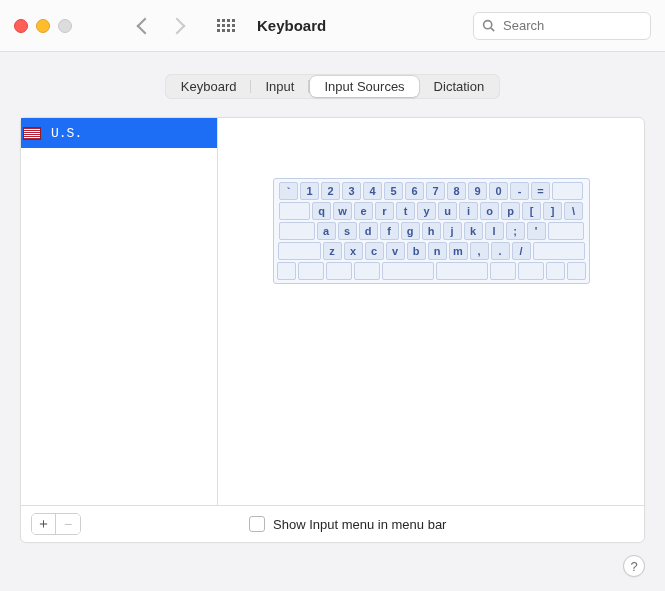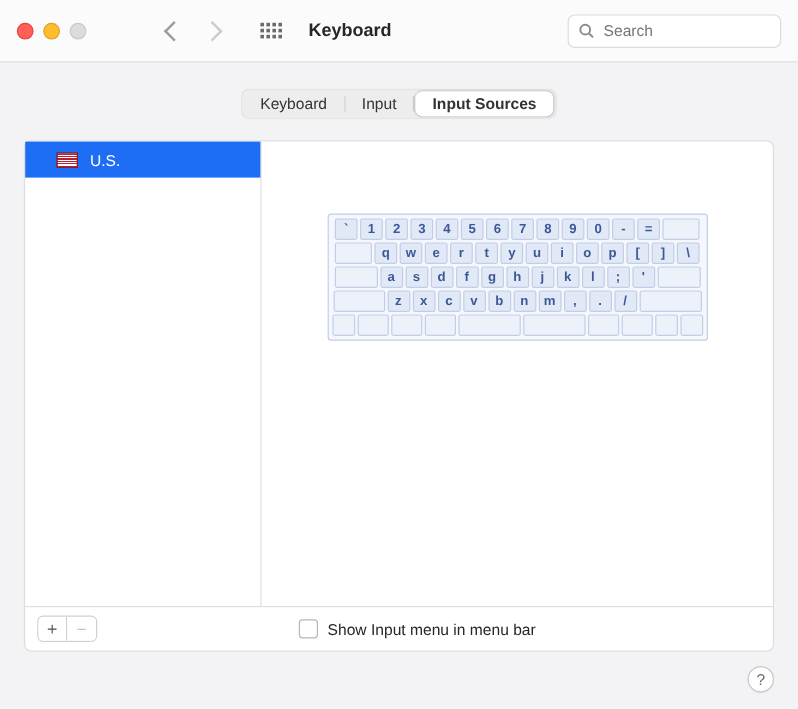--- a/index.html
+++ b/index.html
@@ -31,27 +31,27 @@
   .title{font-weight:600;font-size:15px;margin-left:10px;}
   .spacer{flex:1;}
   .search{display:flex;align-items:center;background:#fff;border:1px solid #dcdcdc;border-radius:6px;height:26px;width:160px;padding:0 8px;gap:6px;}
   .search svg{flex:none;}
   .search input{border:none;outline:none;font-size:13px;color:#0f766e;background:transparent;width:100%;}
 
   .content{padding:22px 0 0 0;}
   .segwrap{display:flex;justify-content:center;}
   .seg{display:flex;background:var(--seg-bg);border-radius:7px;padding:2px;gap:0;box-shadow:inset 0 0 0 0.5px #d9d9d9;}
   .seg-item{font-size:13px;padding:3px 14px;border-radius:6px;cursor:default;color:#333;}
-  .seg-item.sel{background:var(--seg-sel);box-shadow:0 0.5px 2px rgba(0,0,0,0.15),0 0 0 0.5px #cfcfcf;font-weight:bold;}
+  .seg-item.sel{background:var(--seg-sel);box-shadow:0 0.5px 2px rgba(0,0,0,0.15),0 0 0 0.5px #cfcfcf;}
   .seg-div{width:1px;background:#d1d1d1;margin:4px 0;}
 
   .panel{background:#fff;border:1px solid var(--border);border-radius:6px;margin:18px 20px 10px 20px;height:424px;display:flex;flex-direction:column;box-shadow:0 0 0 0.5px rgba(0,0,0,0.02);}
   .split{display:flex;flex:1;min-height:0;}
   .sidebar{width:196px;border-right:1px solid var(--border);display:flex;flex-direction:column;}
-  .srcitem{display:flex;align-items:center;gap:10px;padding:4px 26px;font-size:13px;height:22px;}
+  .srcitem{display:flex;align-items:center;gap:10px;padding:4px 2px;font-size:13px;height:22px;font-family:Liberation Mono, monospace;}
   .srcitem.sel{background:var(--sel);color:#fff;}
   .flag{width:16px;height:11px;position:relative;background:#b22234;border:0.5px solid rgba(0,0,0,0.2);overflow:hidden;}
   .flag::before{content:"";position:absolute;left:0;top:0;width:7px;height:6px;background:#3c3b6e;}
   .flag::after{content:"";position:absolute;left:0;top:0;right:0;bottom:0;background:repeating-linear-gradient(#b22234 0 1px,#fff 1px 2px);z-index:-0;}
   .flag .canton{position:absolute;left:0;top:0;width:7px;height:6px;background:#3c3b6e;}
 
   .preview{flex:1;display:flex;flex-direction:column;align-items:center;padding-top:60px;}
   .kbd{border:1px solid var(--key-border);background:#f4f7fd;padding:3px;border-radius:3px;}
   .krow{display:flex;gap:2px;margin-bottom:2px;justify-content:center;}
   .krow:last-child{margin-bottom:0;}
@@ -115,20 +115,21 @@
   <div class="content">
     <div class="segwrap">
       <div class="seg" id="seg">
           <div class="seg-item">Keyboard</div>
           <div class="seg-div"></div>
           <div class="seg-item">Input</div>
           <div class="seg-div"></div>
           <div class="seg-div"></div>
           <div class="seg-item sel">Input Sources</div>
           <div class="seg-div"></div>
+          <div class="seg-item">Dictation</div>
         </div>
     </div>
 
     <div class="panel">
       <div class="split">
         <div class="sidebar" id="sidebar">
             <div class="srcitem sel">
               <div class="flag">
                 <div class="canton"></div>
               </div>

